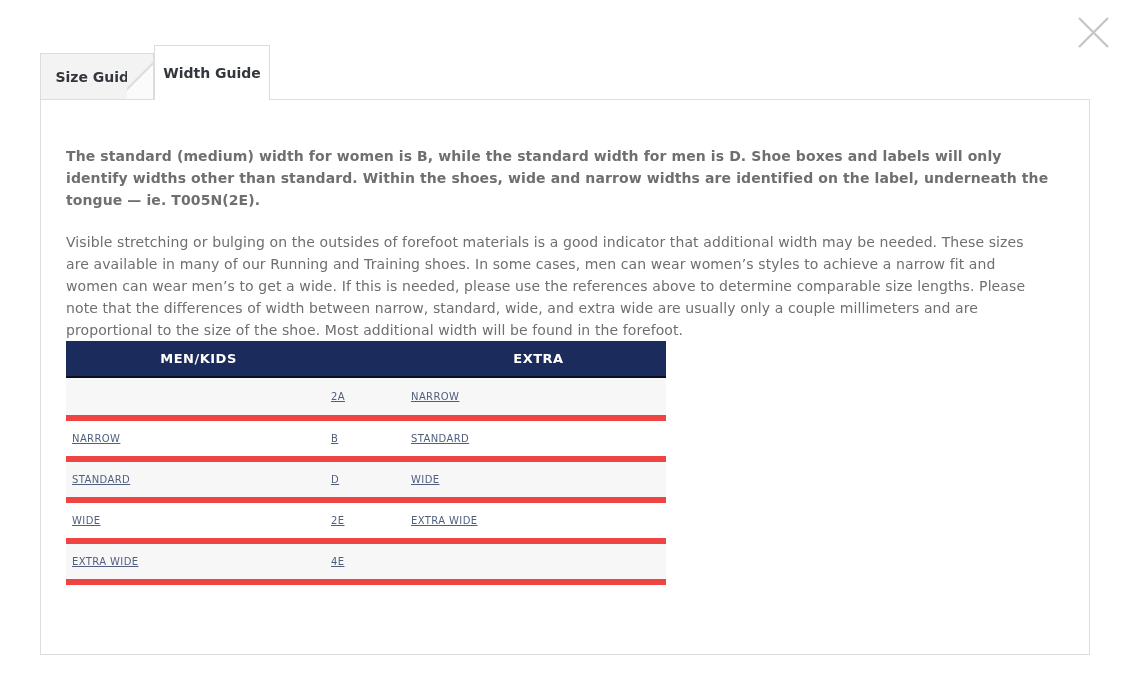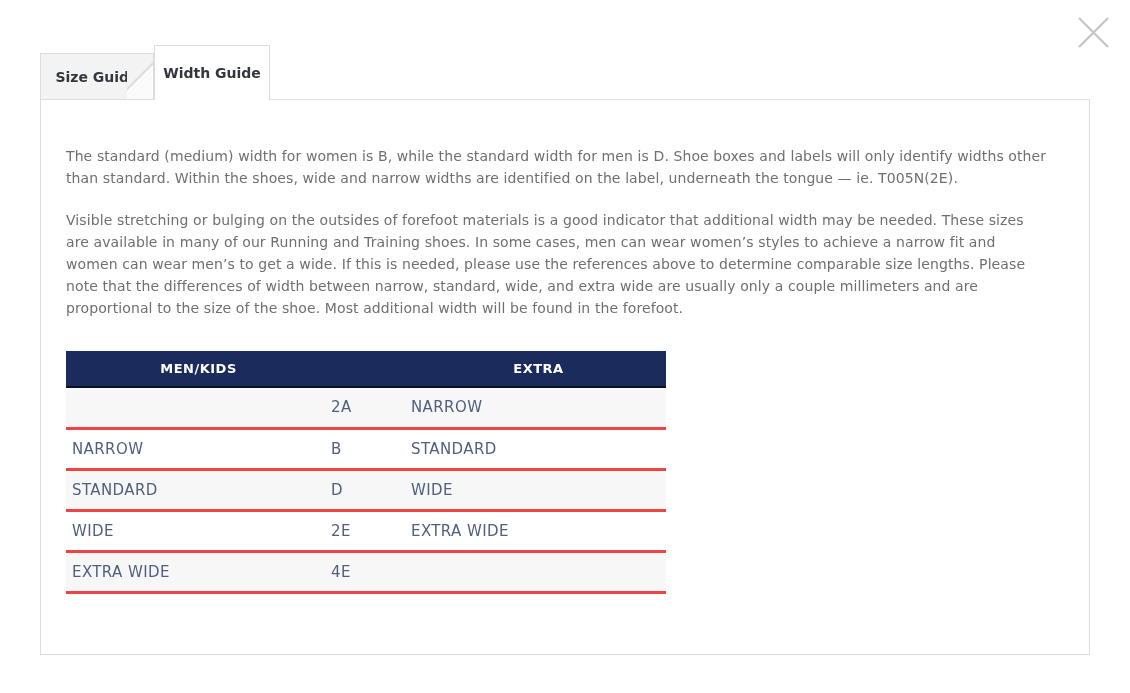--- a/index.html
+++ b/index.html
@@ -49,49 +49,49 @@
     border: 1px solid #ddd;
     background: #fff;
   }
   .panel-content { padding: 45px 25px 0 25px; }
   .body-text {
     color: var(--body-text, #6f6f6f);
     font-size: 14px; line-height: 22px;
     max-width: 985px;
     letter-spacing: 0.1px;
   }
-  .intro { margin-bottom: 20px; }
+  .intro { margin-bottom: 20px; font-weight: bold; }
   
   .width-table {
-    margin-top: 32px;
     border-collapse: collapse;
     table-layout: fixed;
     width: 600px;
   }
   .width-table col.c1 { width: 265px; }
   .width-table col.c2 { width: 80px; }
   .width-table col.c3 { width: 255px; }
   .width-table thead th {
     background: var(--header-bg, #1b2b5c);
     color: #ffffff;
     font-size: 13px; font-weight: bold;
     letter-spacing: 0.5px;
     height: 36px;
     text-align: center;
     border-bottom: 2px solid #0b101f;
   }
   .width-table tbody td {
     height: 41px;
-    font-size: 15px;
+    font-size: 10px;
     letter-spacing: 0.4px;
     color: var(--cell-text, #4f5f7d);
-    border-bottom: 3px solid #ef4444;
+    border-bottom: 6px solid #ef4444;
     padding: 0;
     text-align: left;
     vertical-align: middle;
+    text-decoration: underline;
   }
   .width-table tbody td:first-child { padding-left: 6px; }
   .width-table tbody tr:nth-child(odd) { background: var(--row-alt-bg, #f7f7f8); }
   .width-table tbody tr:nth-child(even) { background: #ffffff; }
 </style>
 </head>
 <body>
 
 <button class="close-btn" aria-label="Close">
   <span>

